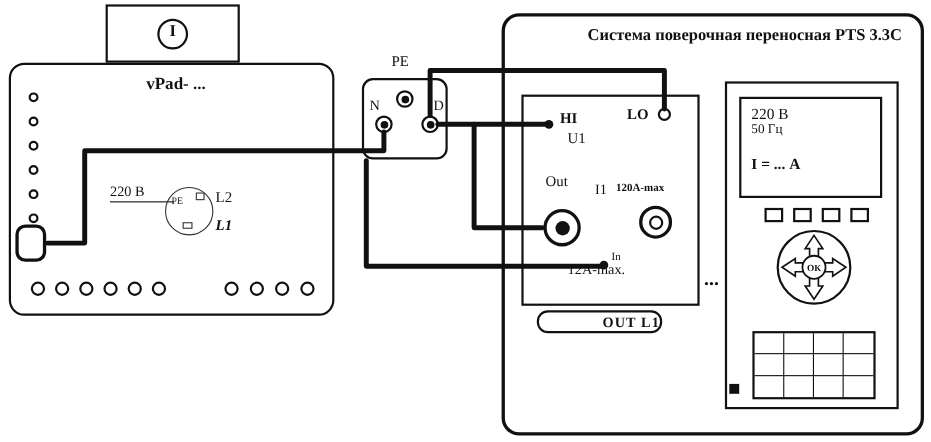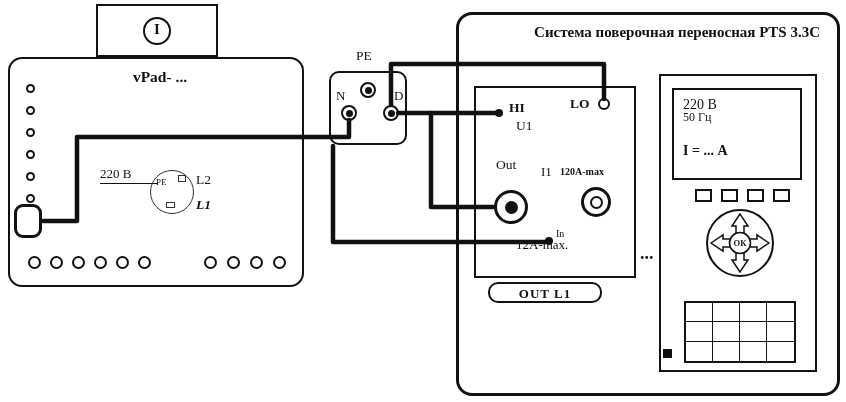--- a/index.html
+++ b/index.html
@@ -93,21 +93,21 @@
   <div class="dot" style="left:494px;top:190px;width:34px;height:34px;border-width:3.5px;"></div>
   <div class="filldot" style="left:504.5px;top:200.5px;width:13px;height:13px;"></div>
 
   <div class="dot" style="left:581px;top:187px;width:30px;height:30px;border-width:3.5px;"></div>
   <div class="dot" style="left:589.5px;top:195.5px;width:13px;height:13px;border-width:2.8px;"></div>
 
   <div class="lbl" style="left:556px;top:228px;font-size:10px;">In</div>
   <div class="filldot" style="left:545px;top:237px;width:8px;height:8px;"></div>
   <div class="lbl" style="left:516px;top:237px;font-size:13px;">12A-max.</div>
 
-  <div class="thinbox" style="left:488px;top:282px;width:114px;height:21px;border-radius:10px;border-width:2.2px;text-align:center;">
+  <div class="thinbox" style="left:488px;top:282px;width:114px;height:21px;border-radius:10px;border-width:2.2px;text-align:right;">
     <span class="lbl" style="position:static;font-size:13px;font-weight:bold;letter-spacing:1px;line-height:17px;">OUT L1</span>
   </div>
 
   <div class="lbl" style="left:640px;top:243px;font-size:18px;font-weight:bold;">...</div>
 
   <div class="thinbox" style="left:659px;top:74px;width:158px;height:298px;border-width:2.2px;"></div>
 
   <div class="thinbox" style="left:672px;top:88px;width:130px;height:92px;">
     <div class="lbl" style="left:9px;top:7px;font-size:14px;">220 В</div>
     <div class="lbl" style="left:9px;top:20px;font-size:12px;">50 Гц</div>

